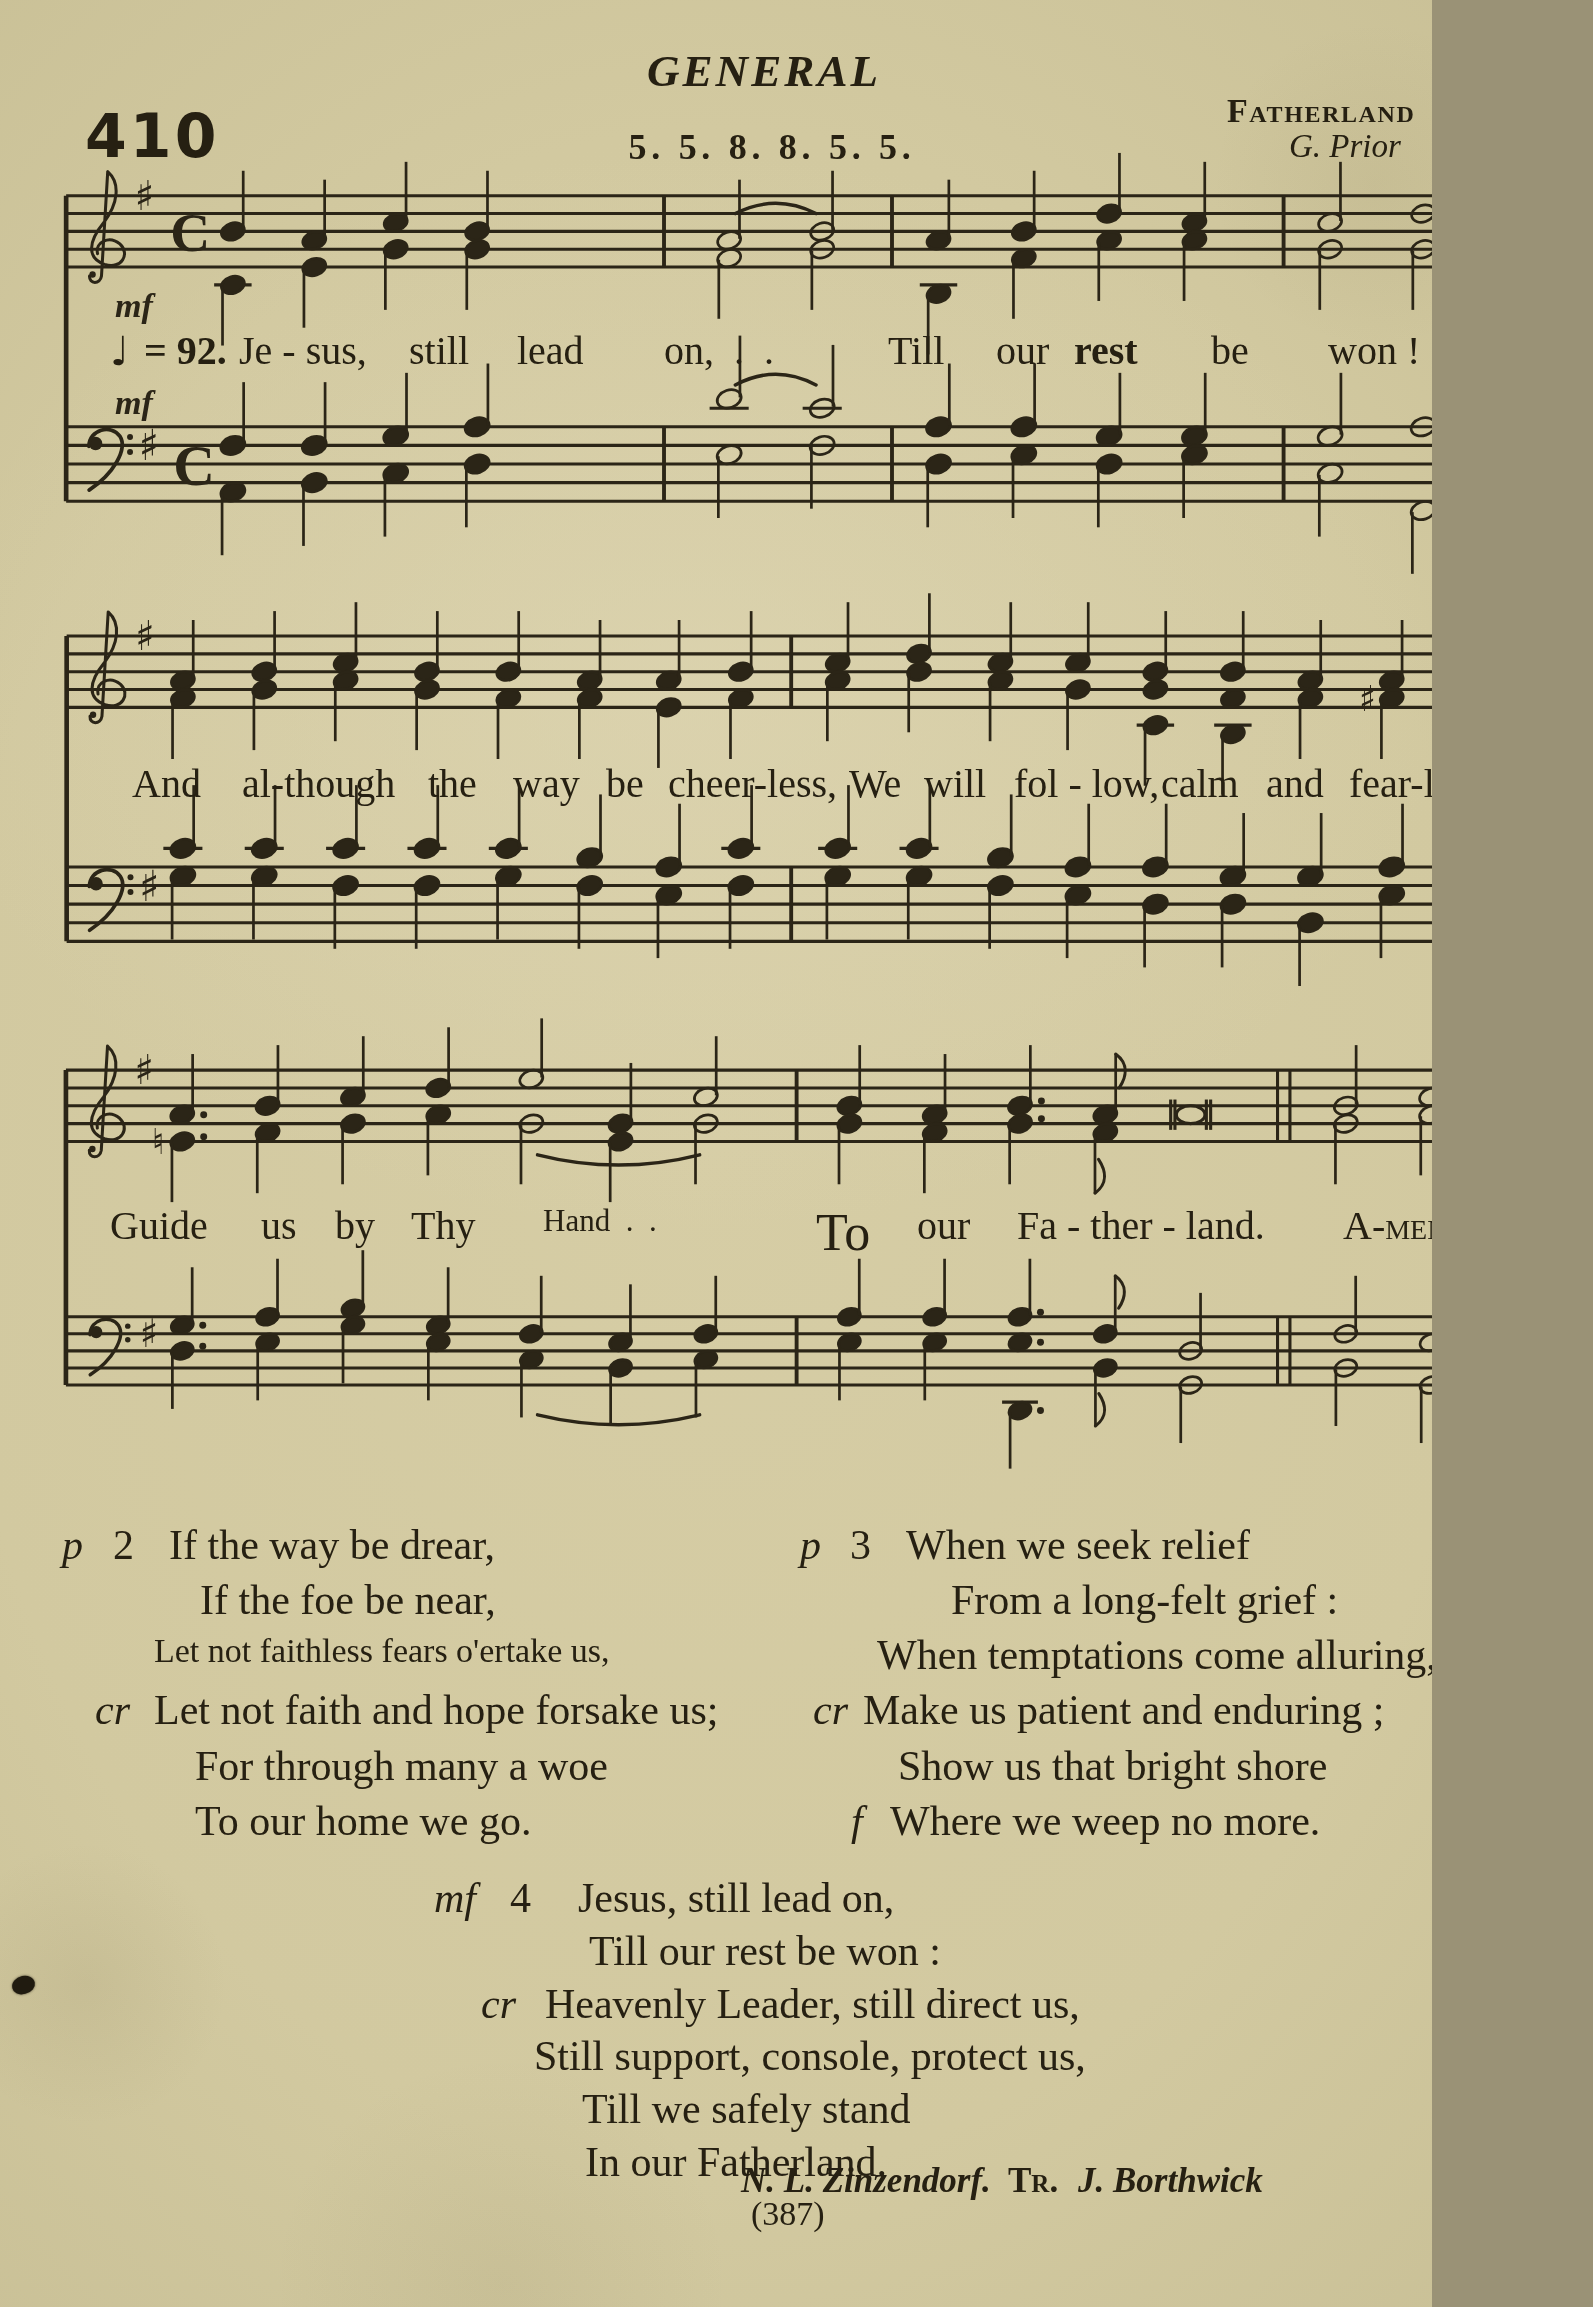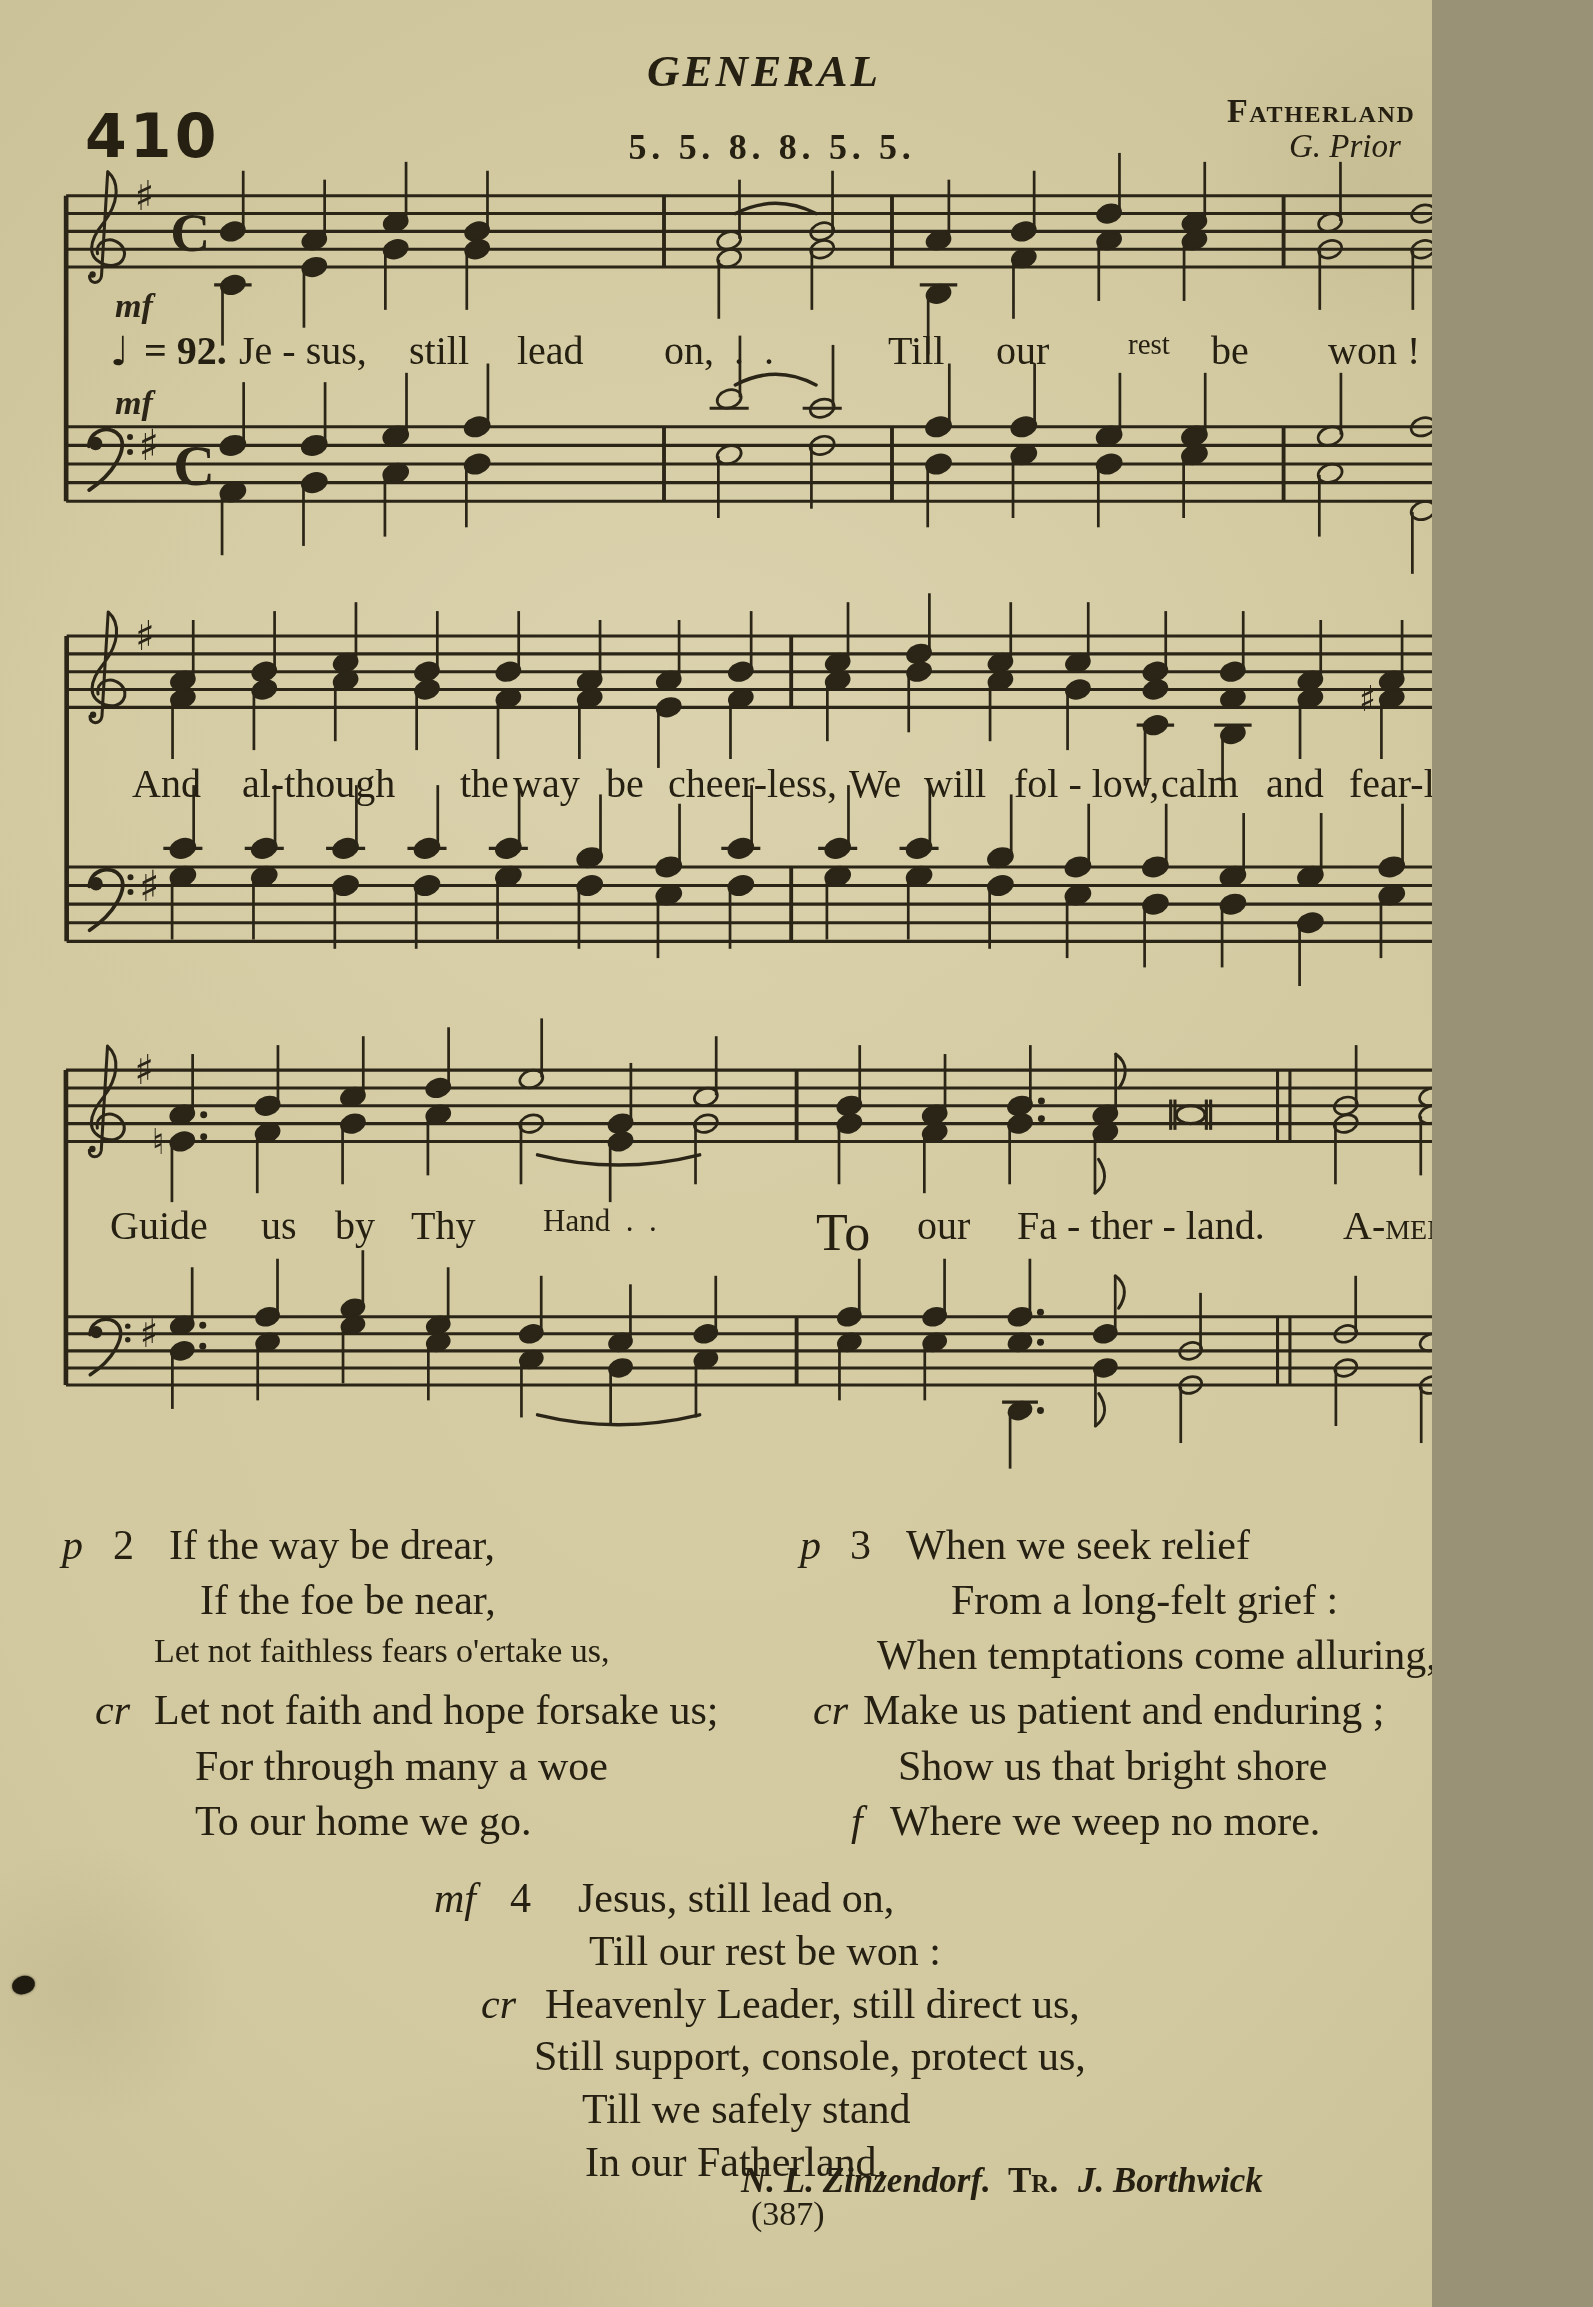--- a/index.html
+++ b/index.html
@@ -538,26 +538,26 @@
     </div>
   <div id="text-layer">
       <span class="tok note b" style="left: 110px; top: 329px; font-size: 40px;">♩</span>
       <span class="tok b" style="left: 144px; top: 329px; font-size: 40px;">= 92.</span>
       <span class="tok " style="left: 239px; top: 329px; font-size: 40px;">Je - sus,</span>
       <span class="tok " style="left: 409px; top: 329px; font-size: 40px;">still</span>
       <span class="tok " style="left: 517px; top: 329px; font-size: 40px;">lead</span>
       <span class="tok " style="left: 664px; top: 329px; font-size: 40px;">on,  .  .</span>
       <span class="tok " style="left: 888px; top: 329px; font-size: 40px;">Till</span>
       <span class="tok " style="left: 996px; top: 329px; font-size: 40px;">our</span>
-      <span class="tok " style="left: 1128px; top: 329px; font-size: 29px;">rest</span>
+      <span class="tok " style="left: 1074px; top: 329px; font-size: 40px; font-weight: bold;">rest</span>
       <span class="tok " style="left: 1211px; top: 329px; font-size: 40px;">be</span>
       <span class="tok " style="left: 1328px; top: 329px; font-size: 40px;">won !</span>
       <span class="tok " style="left: 132px; top: 762px; font-size: 40px;">And</span>
       <span class="tok " style="left: 242px; top: 762px; font-size: 40px;">al-though</span>
-      <span class="tok " style="left: 428px; top: 762px; font-size: 40px; margin-left: 32px;">the</span>
+      <span class="tok " style="left: 428px; top: 762px; font-size: 40px;">the</span>
       <span class="tok " style="left: 513px; top: 762px; font-size: 40px;">way</span>
       <span class="tok " style="left: 606px; top: 762px; font-size: 40px;">be</span>
       <span class="tok " style="left: 668px; top: 762px; font-size: 40px;">cheer-less,</span>
       <span class="tok " style="left: 849px; top: 762px; font-size: 40px;">We</span>
       <span class="tok " style="left: 924px; top: 762px; font-size: 40px;">will</span>
       <span class="tok " style="left: 1014px; top: 762px; font-size: 40px;">fol - low,</span>
       <span class="tok " style="left: 1161px; top: 762px; font-size: 40px;">calm</span>
       <span class="tok " style="left: 1266px; top: 762px; font-size: 40px;">and</span>
       <span class="tok " style="left: 1337px; top: 762px; font-size: 40px; margin-left: 12px;">fear-less ;</span>
       <span class="tok " style="left: 110px; top: 1204px; font-size: 40px;">Guide</span>

